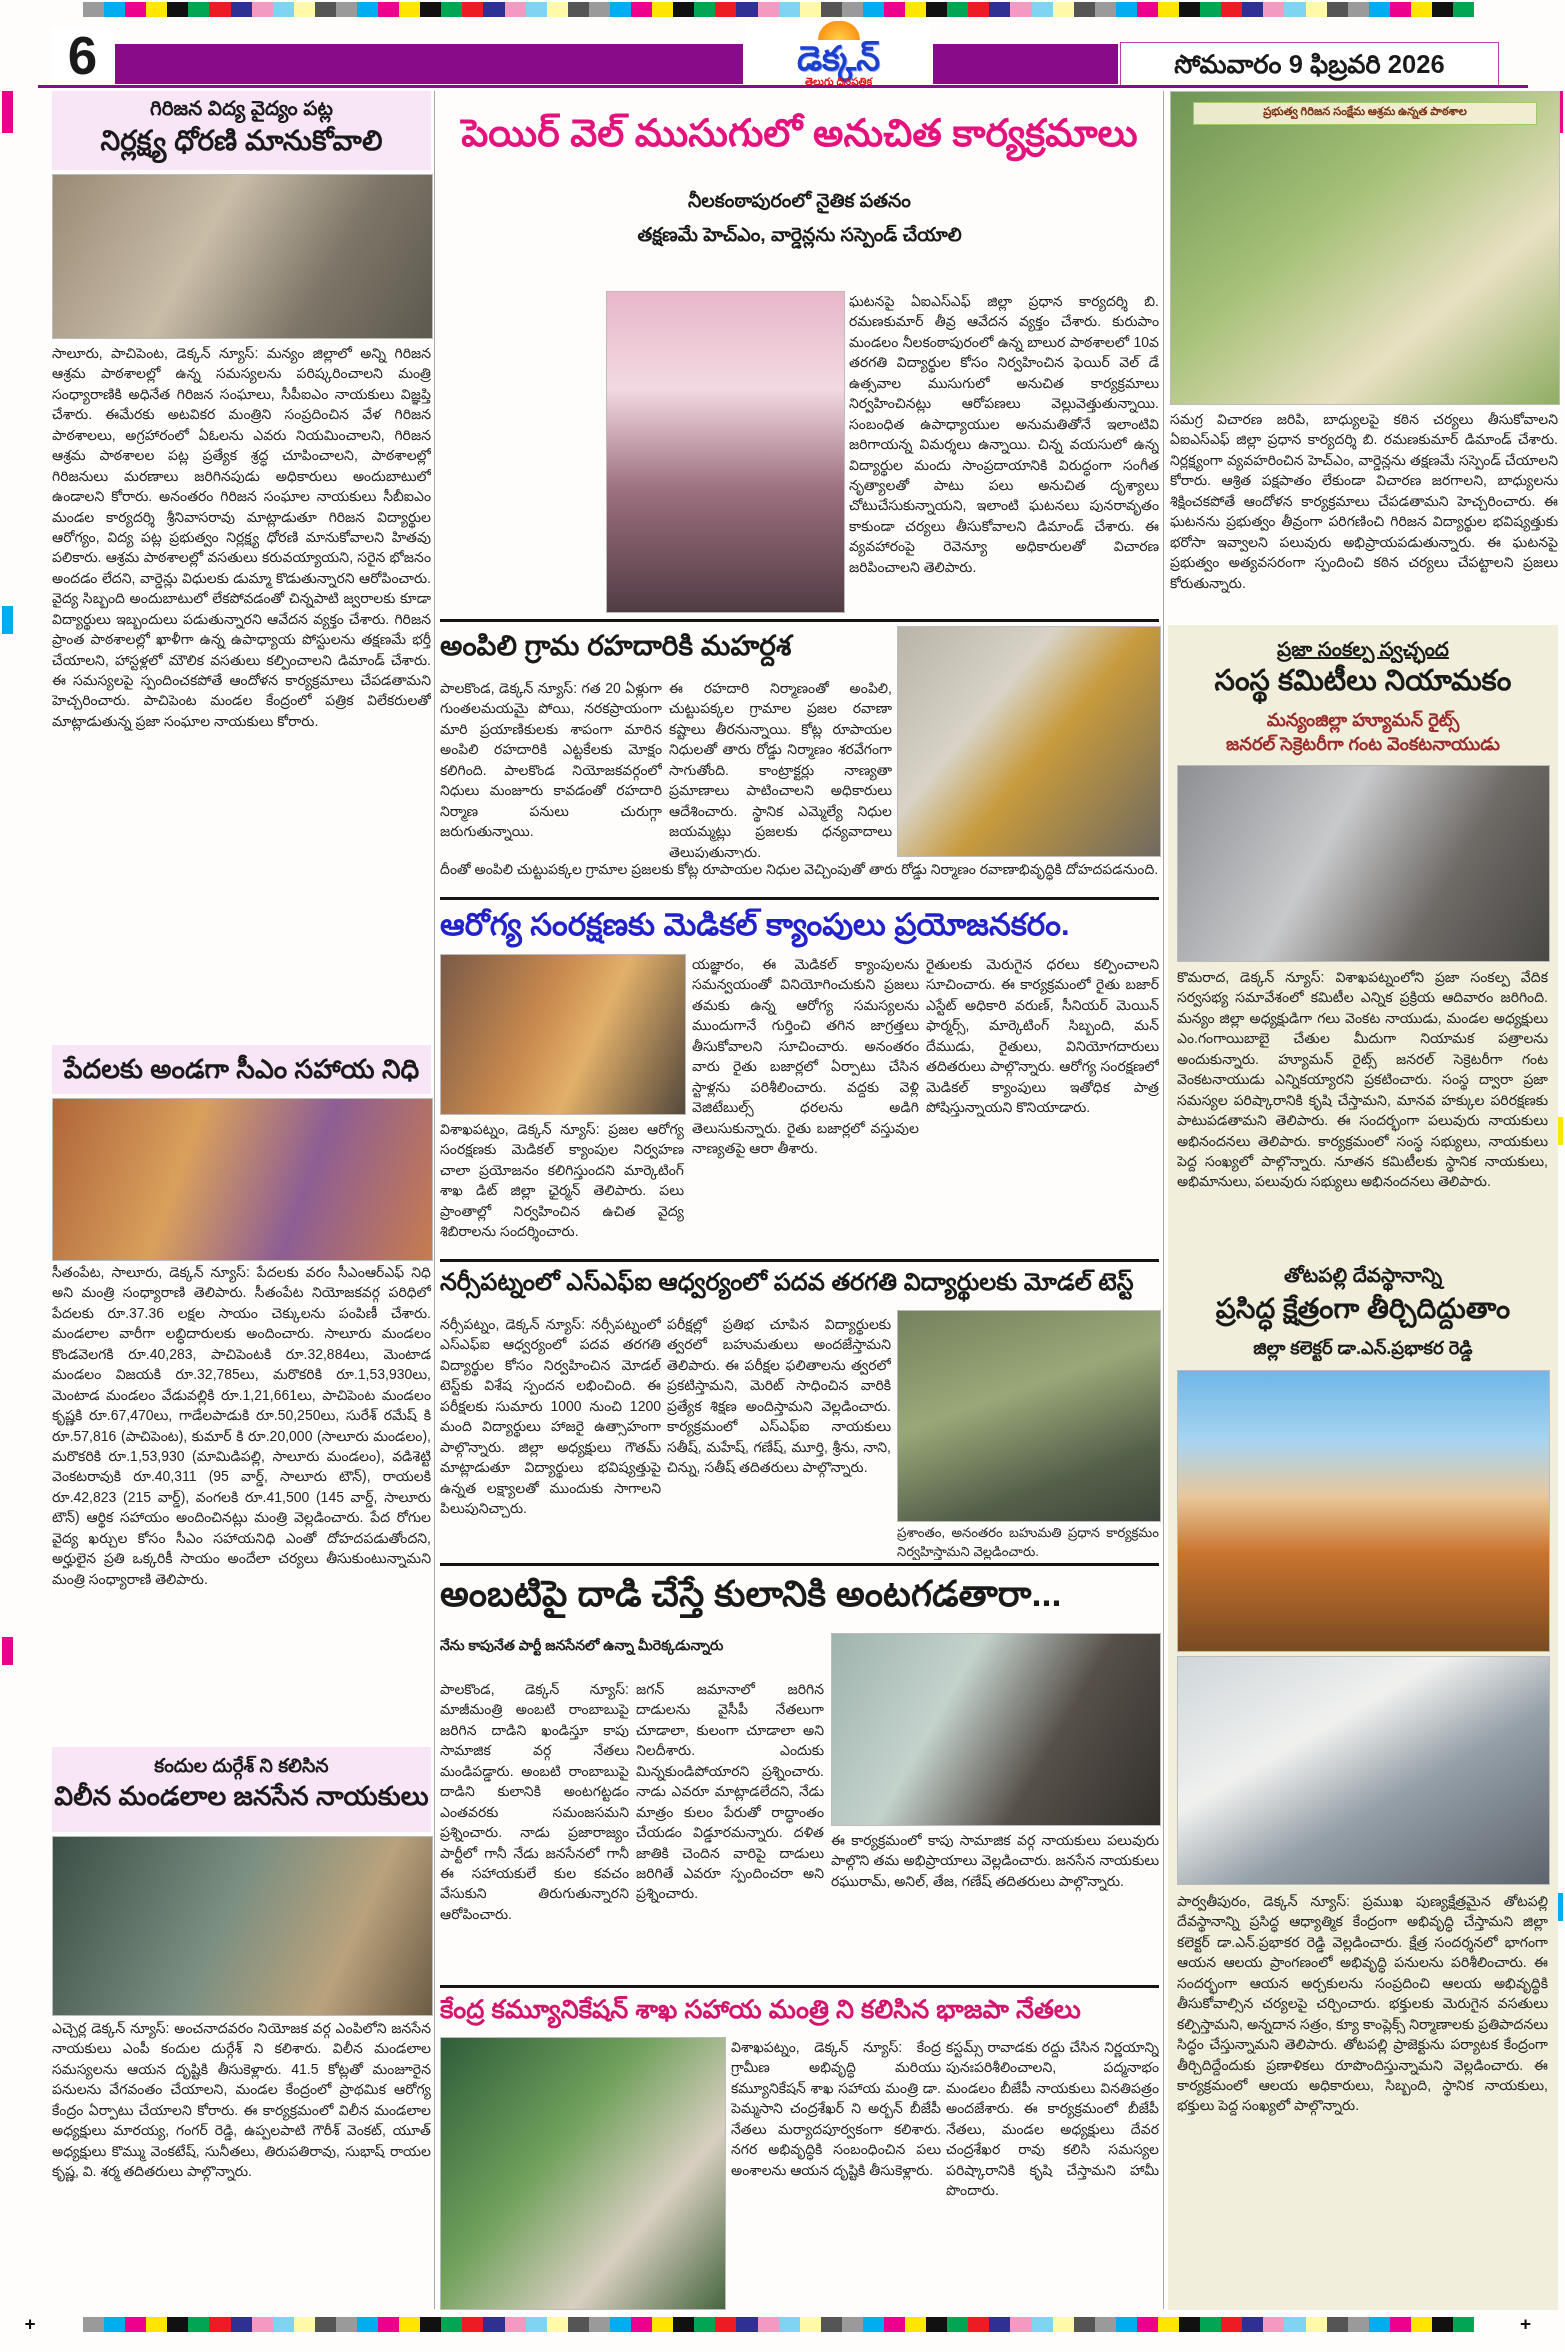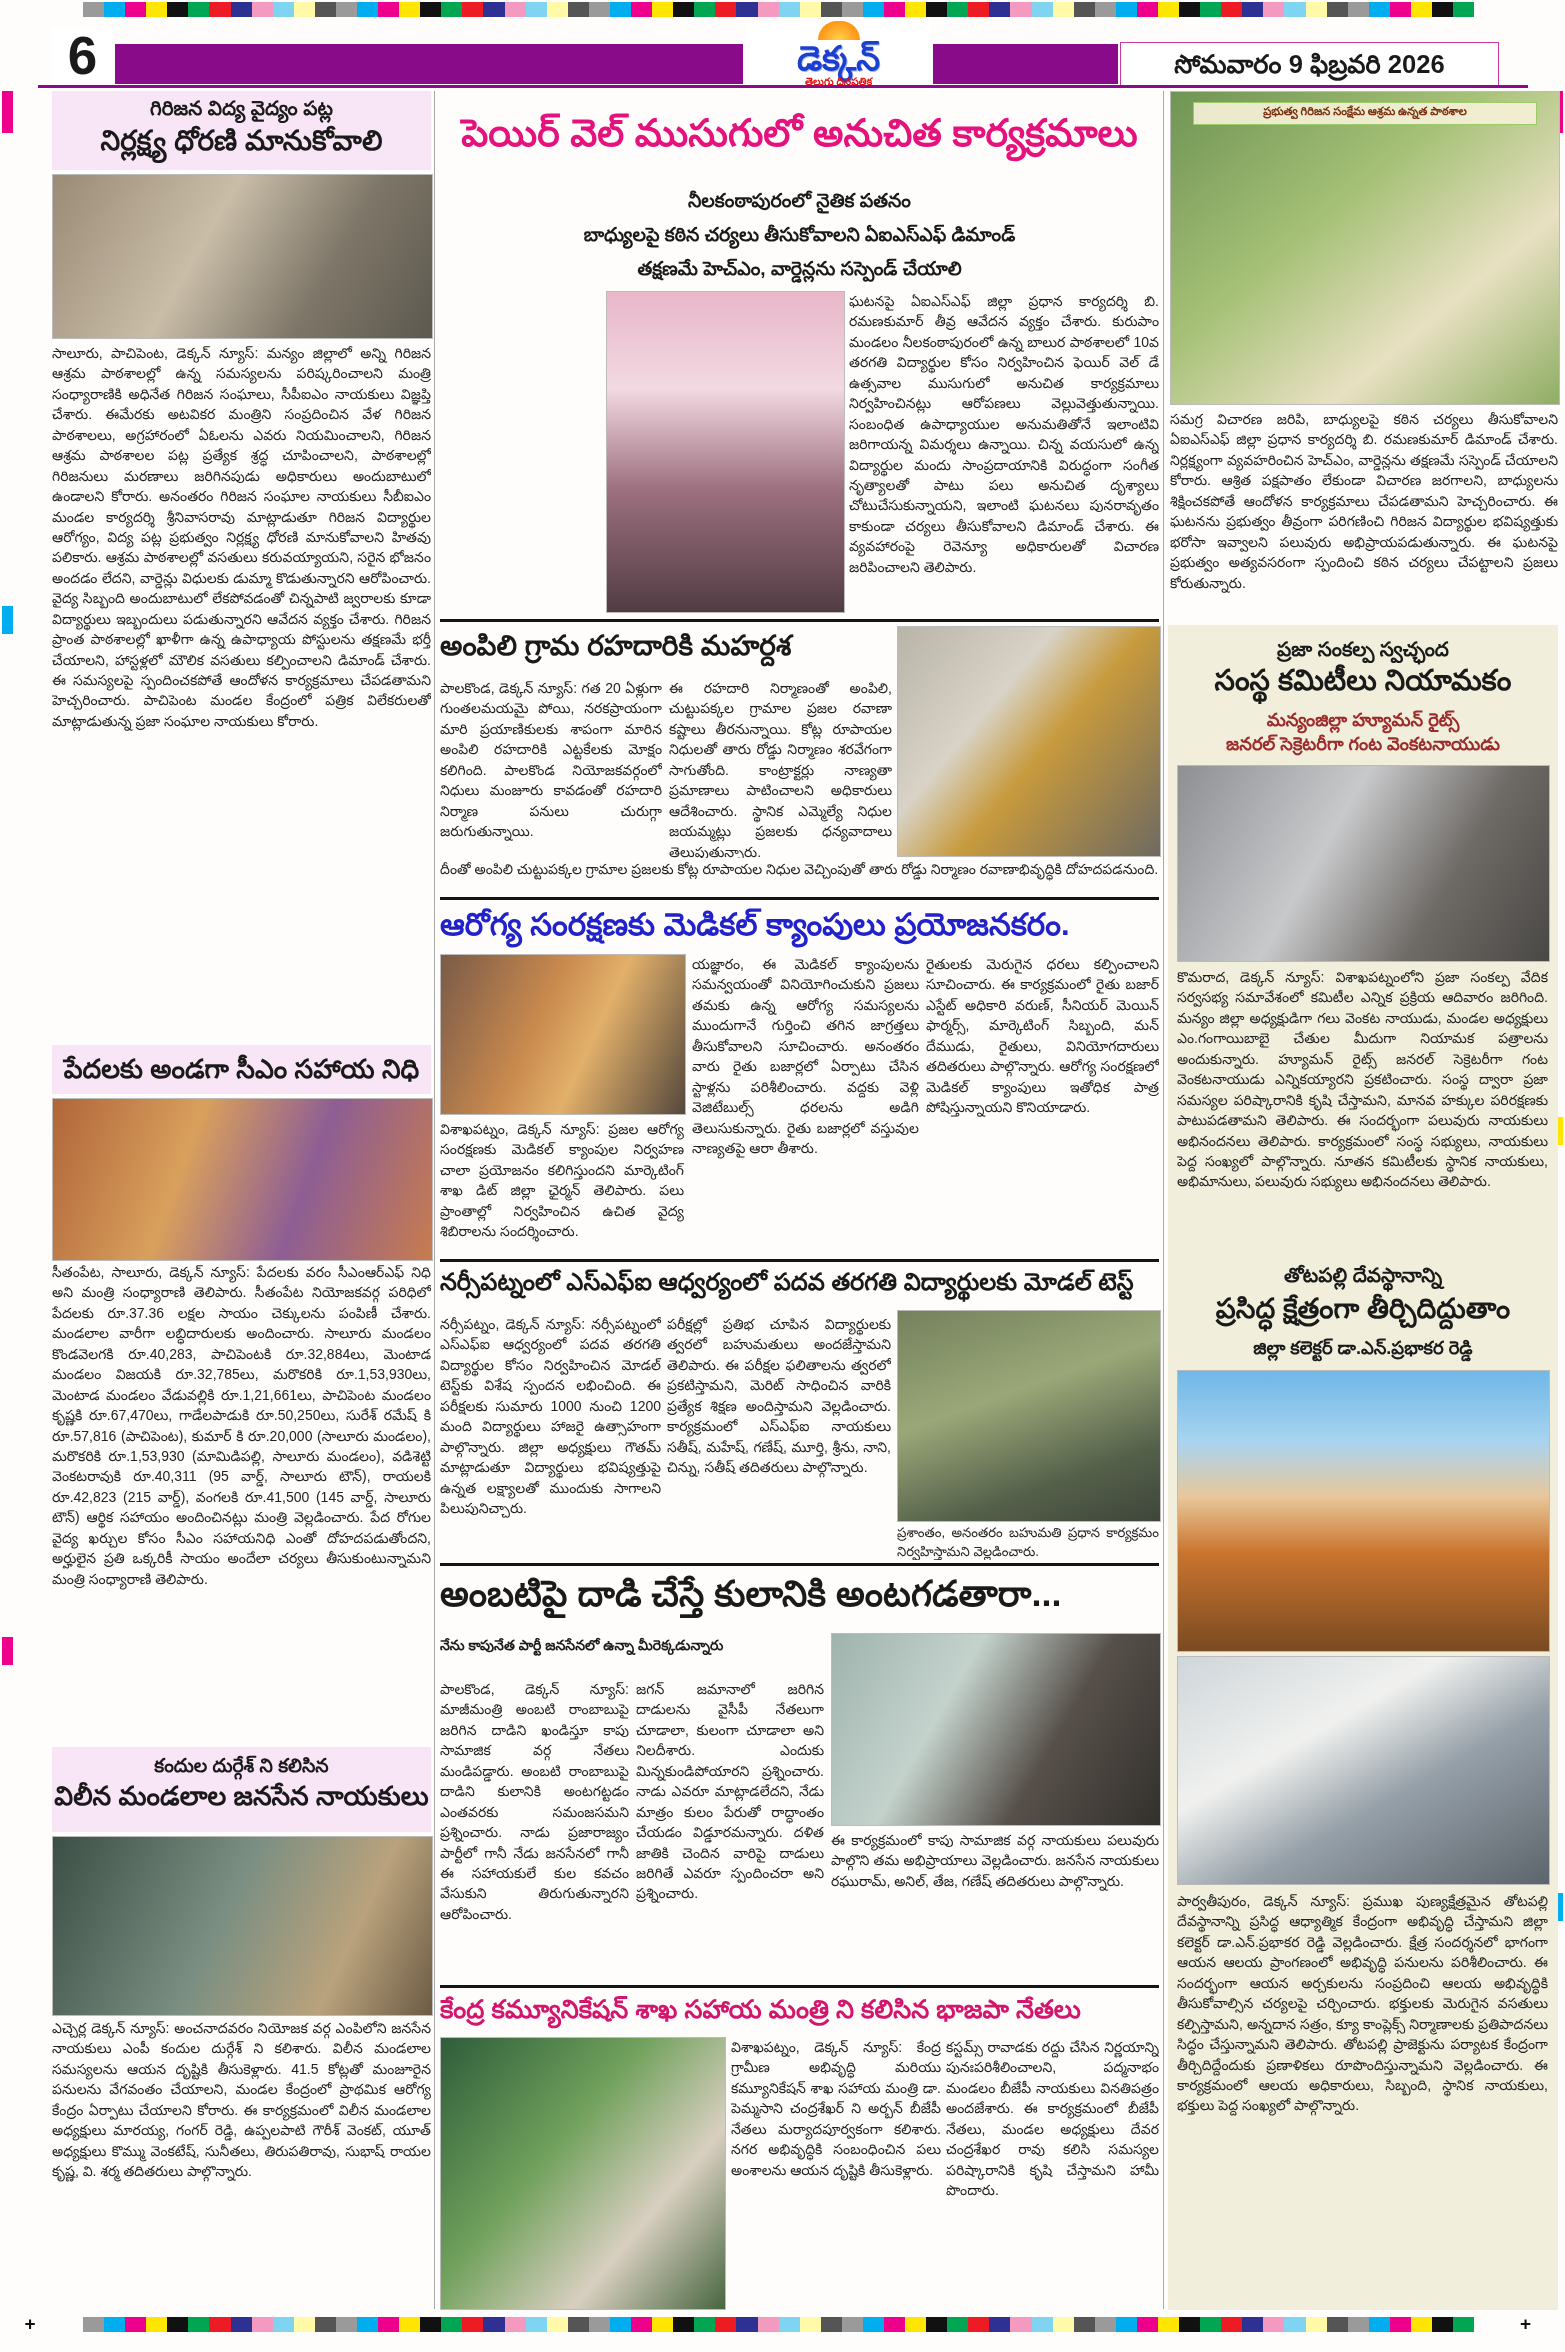--- a/index.html
+++ b/index.html
@@ -215,21 +215,20 @@
   <div class="abs panel" style="left:52px;top:1747px;width:379px;height:85px;">
     <div class="kicker" style="padding-top:7.6px;font-size:19px;">కందుల దుర్గేశ్ ని కలిసిన</div>
     <div class="hl" style="font-size:26.5px;">విలీన మండలాల జనసేన నాయకులు</div>
   </div>
   <div class="abs photo ph-l3" style="left:52px;top:1836px;width:379px;height:178px;"></div>
   <div class="abs body" style="left:52px;top:2018px;width:379px;height:291px;">ఎచ్చెర్ల డెక్కన్ న్యూస్: అంచనాదవరం నియోజక వర్గ ఎంపిలోని జనసేన నాయకులు ఎంపీ కందుల దుర్గేశ్ ని కలిశారు. విలీన మండలాల సమస్యలను ఆయన దృష్టికి తీసుకెళ్లారు. 41.5 కోట్లతో మంజూరైన పనులను వేగవంతం చేయాలని, మండల కేంద్రంలో ప్రాథమిక ఆరోగ్య కేంద్రం ఏర్పాటు చేయాలని కోరారు. ఈ కార్యక్రమంలో విలీన మండలాల అధ్యక్షులు మారయ్య, గంగర్ రెడ్డి, ఉప్పలపాటి గౌరీశ్ వెంకట్, యూత్ అధ్యక్షులు కొమ్ము వెంకటేష్, సునీతలు, తిరుపతిరావు, సుభాష్ రాయల కృష్ణ, వి. శర్మ తదితరులు పాల్గొన్నారు.</div>
 
   <div class="abs hl center" style="left:440px;top:112px;width:719px;height:61px;font-size:38px;color:#e5127d;">పెయిర్ వెల్ ముసుగులో అనుచిత కార్యక్రమాలు</div>
   <div class="abs center" style="left:440px;top:184px;width:719px;height:104px;font-weight:bold;font-size:19px;line-height:34px;">
     <div>నీలకంఠాపురంలో నైతిక పతనం</div>
-    <div>బాధ్యులపై కఠిన చర్యలు తీసుకోవాలని ఏఐఎస్ఎఫ్ డిమాండ్</div>
     <div>తక్షణమే హెచ్ఎం, వార్డెన్లను సస్పెండ్ చేయాలి</div>
   </div>
   <div class="abs photo ph-fw" style="left:606px;top:291px;width:237px;height:320px;"></div>
   <div class="abs body" style="left:849px;top:291px;width:310px;height:320px;">ఘటనపై ఏఐఎస్ఎఫ్ జిల్లా ప్రధాన కార్యదర్శి బి. రమణకుమార్ తీవ్ర ఆవేదన వ్యక్తం చేశారు. కురుపాం మండలం నీలకంఠాపురంలో ఉన్న బాలుర పాఠశాలలో 10వ తరగతి విద్యార్థుల కోసం నిర్వహించిన ఫెయిర్ వెల్ డే ఉత్సవాల ముసుగులో అనుచిత కార్యక్రమాలు నిర్వహించినట్లు ఆరోపణలు వెల్లువెత్తుతున్నాయి. సంబంధిత ఉపాధ్యాయుల అనుమతితోనే ఇలాంటివి జరిగాయన్న విమర్శలు ఉన్నాయి. చిన్న వయసులో ఉన్న విద్యార్థుల మందు సాంప్రదాయానికి విరుద్ధంగా సంగీత నృత్యాలతో పాటు పలు అనుచిత దృశ్యాలు చోటుచేసుకున్నాయని, ఇలాంటి ఘటనలు పునరావృతం కాకుండా చర్యలు తీసుకోవాలని డిమాండ్ చేశారు. ఈ వ్యవహారంపై రెవెన్యూ అధికారులతో విచారణ జరిపించాలని తెలిపారు.</div>
 
   <div class="abs photo ph-gate" style="left:1170px;top:91px;width:388px;height:312px;">
     <div class="gate-sign">ప్రభుత్వ గిరిజన సంక్షేమ ఆశ్రమ ఉన్నత పాఠశాల</div>
   </div>
   <div class="abs body" style="left:1170px;top:409px;width:388px;height:212px;">సమగ్ర విచారణ జరిపి, బాధ్యులపై కఠిన చర్యలు తీసుకోవాలని ఏఐఎస్ఎఫ్ జిల్లా ప్రధాన కార్యదర్శి బి. రమణకుమార్ డిమాండ్ చేశారు. నిర్లక్ష్యంగా వ్యవహరించిన హెచ్ఎం, వార్డెన్లను తక్షణమే సస్పెండ్ చేయాలని కోరారు. ఆశ్రిత పక్షపాతం లేకుండా విచారణ జరగాలని, బాధ్యులను శిక్షించకపోతే ఆందోళన కార్యక్రమాలు చేపడతామని హెచ్చరించారు. ఈ ఘటనను ప్రభుత్వం తీవ్రంగా పరిగణించి గిరిజన విద్యార్థుల భవిష్యత్తుకు భరోసా ఇవ్వాలని పలువురు అభిప్రాయపడుతున్నారు. ఈ ఘటనపై ప్రభుత్వం అత్యవసరంగా స్పందించి కఠిన చర్యలు చేపట్టాలని ప్రజలు కోరుతున్నారు.</div>
 
@@ -263,21 +262,21 @@
   <div class="abs body" style="left:831px;top:1830px;width:328px;height:151px;">ఈ కార్యక్రమంలో కాపు సామాజిక వర్గ నాయకులు పలువురు పాల్గొని తమ అభిప్రాయాలు వెల్లడించారు. జనసేన నాయకులు రఘురామ్, అనిల్, తేజ, గణేష్ తదితరులు పాల్గొన్నారు.</div>
 
   <div class="abs hrule" style="left:440px;top:1985px;width:719px;"></div>
   <div class="abs hl" style="left:440px;top:1995px;width:719px;height:38px;font-size:25.6px;color:#d4156e;">కేంద్ర కమ్యూనికేషన్ శాఖ సహాయ మంత్రి ని కలిసిన భాజపా నేతలు</div>
   <div class="abs photo ph-min" style="left:440px;top:2037px;width:284px;height:271px;"></div>
   <div class="abs body" style="left:731px;top:2037px;width:210px;height:271px;">విశాఖపట్నం, డెక్కన్ న్యూస్: కేంద్ర గ్రామీణ అభివృద్ధి మరియు కమ్యూనికేషన్ శాఖ సహాయ మంత్రి డా. పెమ్మసాని చంద్రశేఖర్ ని అర్బన్ బీజేపీ నేతలు మర్యాదపూర్వకంగా కలిశారు. నగర అభివృద్ధికి సంబంధించిన పలు అంశాలను ఆయన దృష్టికి తీసుకెళ్లారు.</div>
   <div class="abs body" style="left:946px;top:2037px;width:213px;height:271px;">కస్టమ్స్ రావాడకు రద్దు చేసిన నిర్ణయాన్ని పునఃపరిశీలించాలని, పద్మనాభం మండలం బీజేపీ నాయకులు వినతిపత్రం అందజేశారు. ఈ కార్యక్రమంలో బీజేపీ నేతలు, మండల అధ్యక్షులు దేవర చంద్రశేఖర రావు కలిసి సమస్యల పరిష్కారానికి కృషి చేస్తామని హామీ పొందారు.</div>
 
   <div class="abs beige" style="left:1168px;top:625px;width:390px;height:1685px;"></div>
 
-  <div class="abs kicker center" style="left:1168px;top:638px;width:390px;height:26.5px;">ప్రజా సంకల్ప స్వచ్ఛంద</div>
+  <div class="abs kicker center" style="left:1168px;top:638px;width:390px;height:26.5px;text-decoration:underline;">ప్రజా సంకల్ప స్వచ్ఛంద</div>
   <div class="abs hl center" style="left:1168px;top:664px;width:390px;height:38px;font-size:29px;">సంస్థ కమిటీలు నియామకం</div>
   <div class="abs hl center" style="left:1168px;top:710px;width:390px;height:24.6px;font-size:18px;color:#9c2b2b;">మన్యంజిల్లా హ్యూమన్ రైట్స్</div>
   <div class="abs hl center" style="left:1168px;top:734px;width:390px;height:24.6px;font-size:18px;color:#9c2b2b;">జనరల్ సెక్రెటరీగా గంట వెంకటనాయుడు</div>
   <div class="abs photo ph-rights" style="left:1177px;top:765px;width:371px;height:195px;"></div>
   <div class="abs body" style="left:1177px;top:967px;width:371px;height:282px;">కొమరాద, డెక్కన్ న్యూస్: విశాఖపట్నంలోని ప్రజా సంకల్ప వేదిక సర్వసభ్య సమావేశంలో కమిటీల ఎన్నిక ప్రక్రియ ఆదివారం జరిగింది. మన్యం జిల్లా అధ్యక్షుడిగా గలు వెంకట నాయుడు, మండల అధ్యక్షులు ఎం.గంగాయిబాబై చేతుల మీదుగా నియామక పత్రాలను అందుకున్నారు. హ్యూమన్ రైట్స్ జనరల్ సెక్రెటరీగా గంట వెంకటనాయుడు ఎన్నికయ్యారని ప్రకటించారు. సంస్థ ద్వారా ప్రజా సమస్యల పరిష్కారానికి కృషి చేస్తామని, మానవ హక్కుల పరిరక్షణకు పాటుపడతామని తెలిపారు. ఈ సందర్భంగా పలువురు నాయకులు అభినందనలు తెలిపారు. కార్యక్రమంలో సంస్థ సభ్యులు, నాయకులు పెద్ద సంఖ్యలో పాల్గొన్నారు. నూతన కమిటీలకు స్థానిక నాయకులు, అభిమానులు, పలువురు సభ్యులు అభినందనలు తెలిపారు.</div>
 
   <div class="abs kicker center" style="left:1168px;top:1264px;width:390px;height:26.5px;">తోటపల్లి దేవస్థానాన్ని</div>
   <div class="abs hl center" style="left:1168px;top:1293px;width:390px;height:42px;font-size:28px;">ప్రసిద్ధ క్షేత్రంగా తీర్చిదిద్దుతాం</div>
   <div class="abs hl center" style="left:1168px;top:1338px;width:390px;height:26.5px;font-size:18px;">జిల్లా కలెక్టర్ డా.ఎన్.ప్రభాకర రెడ్డి</div>
   <div class="abs photo ph-temple" style="left:1177px;top:1370px;width:371px;height:280px;"></div>

